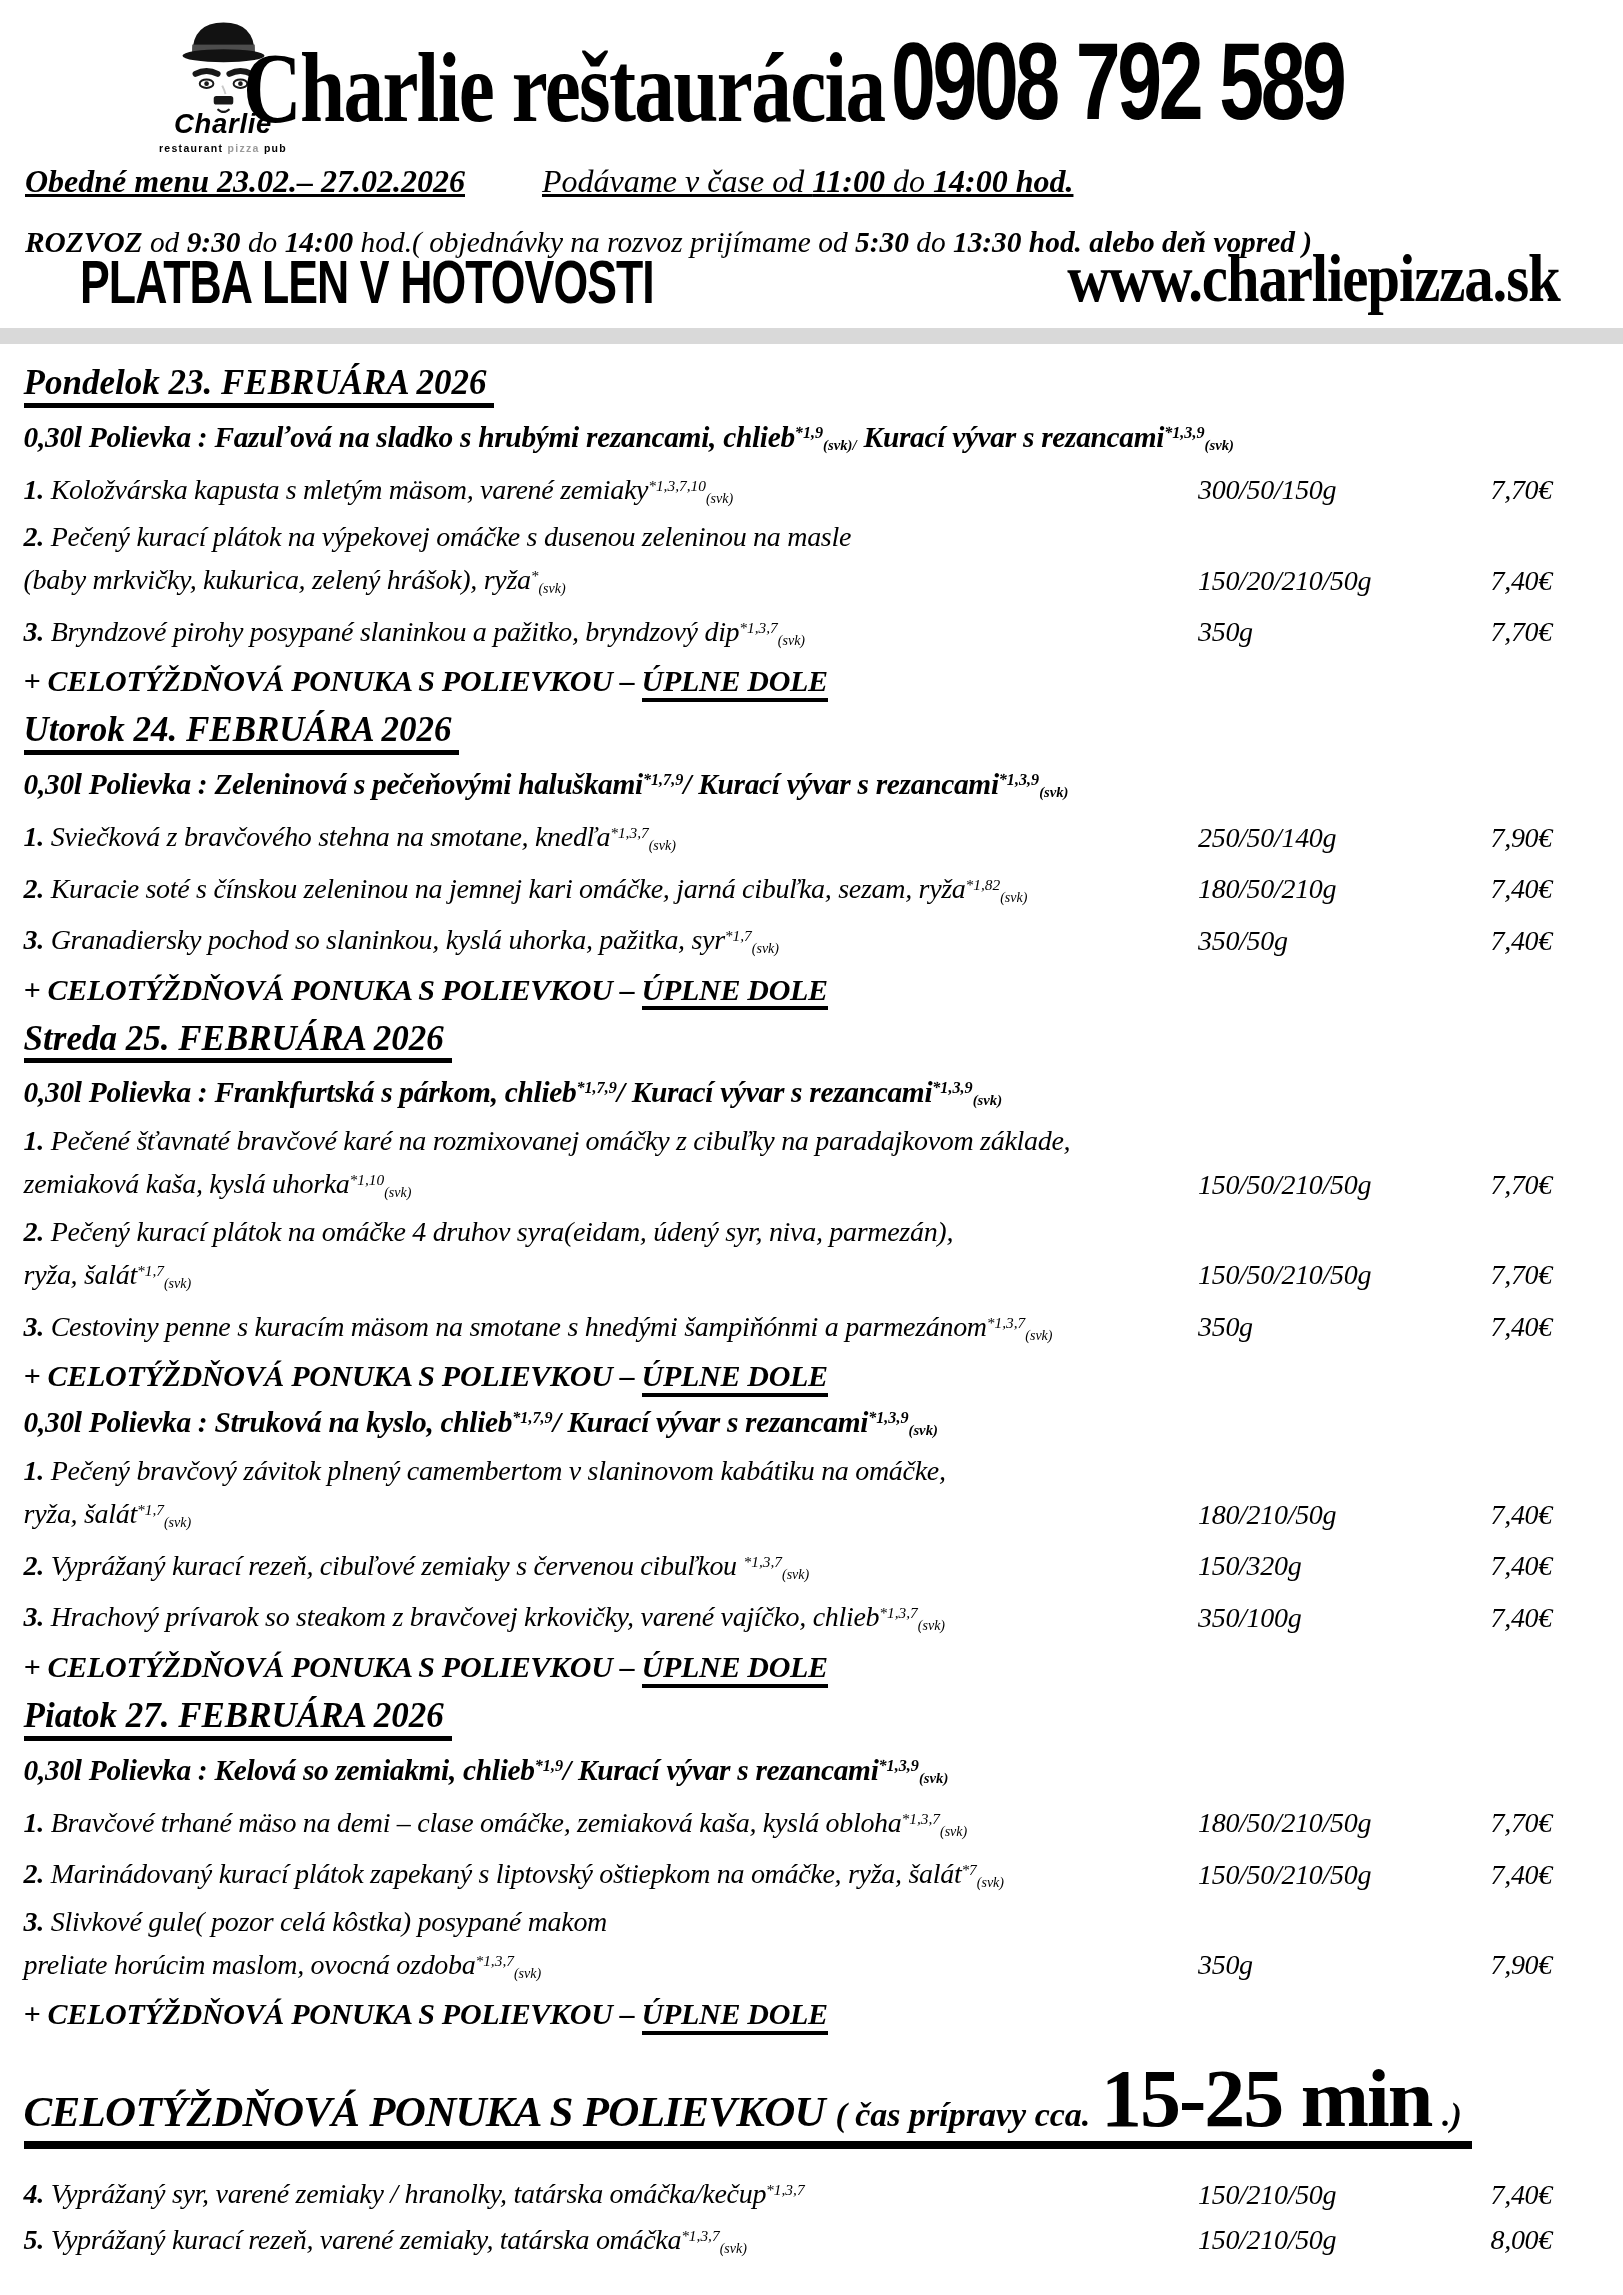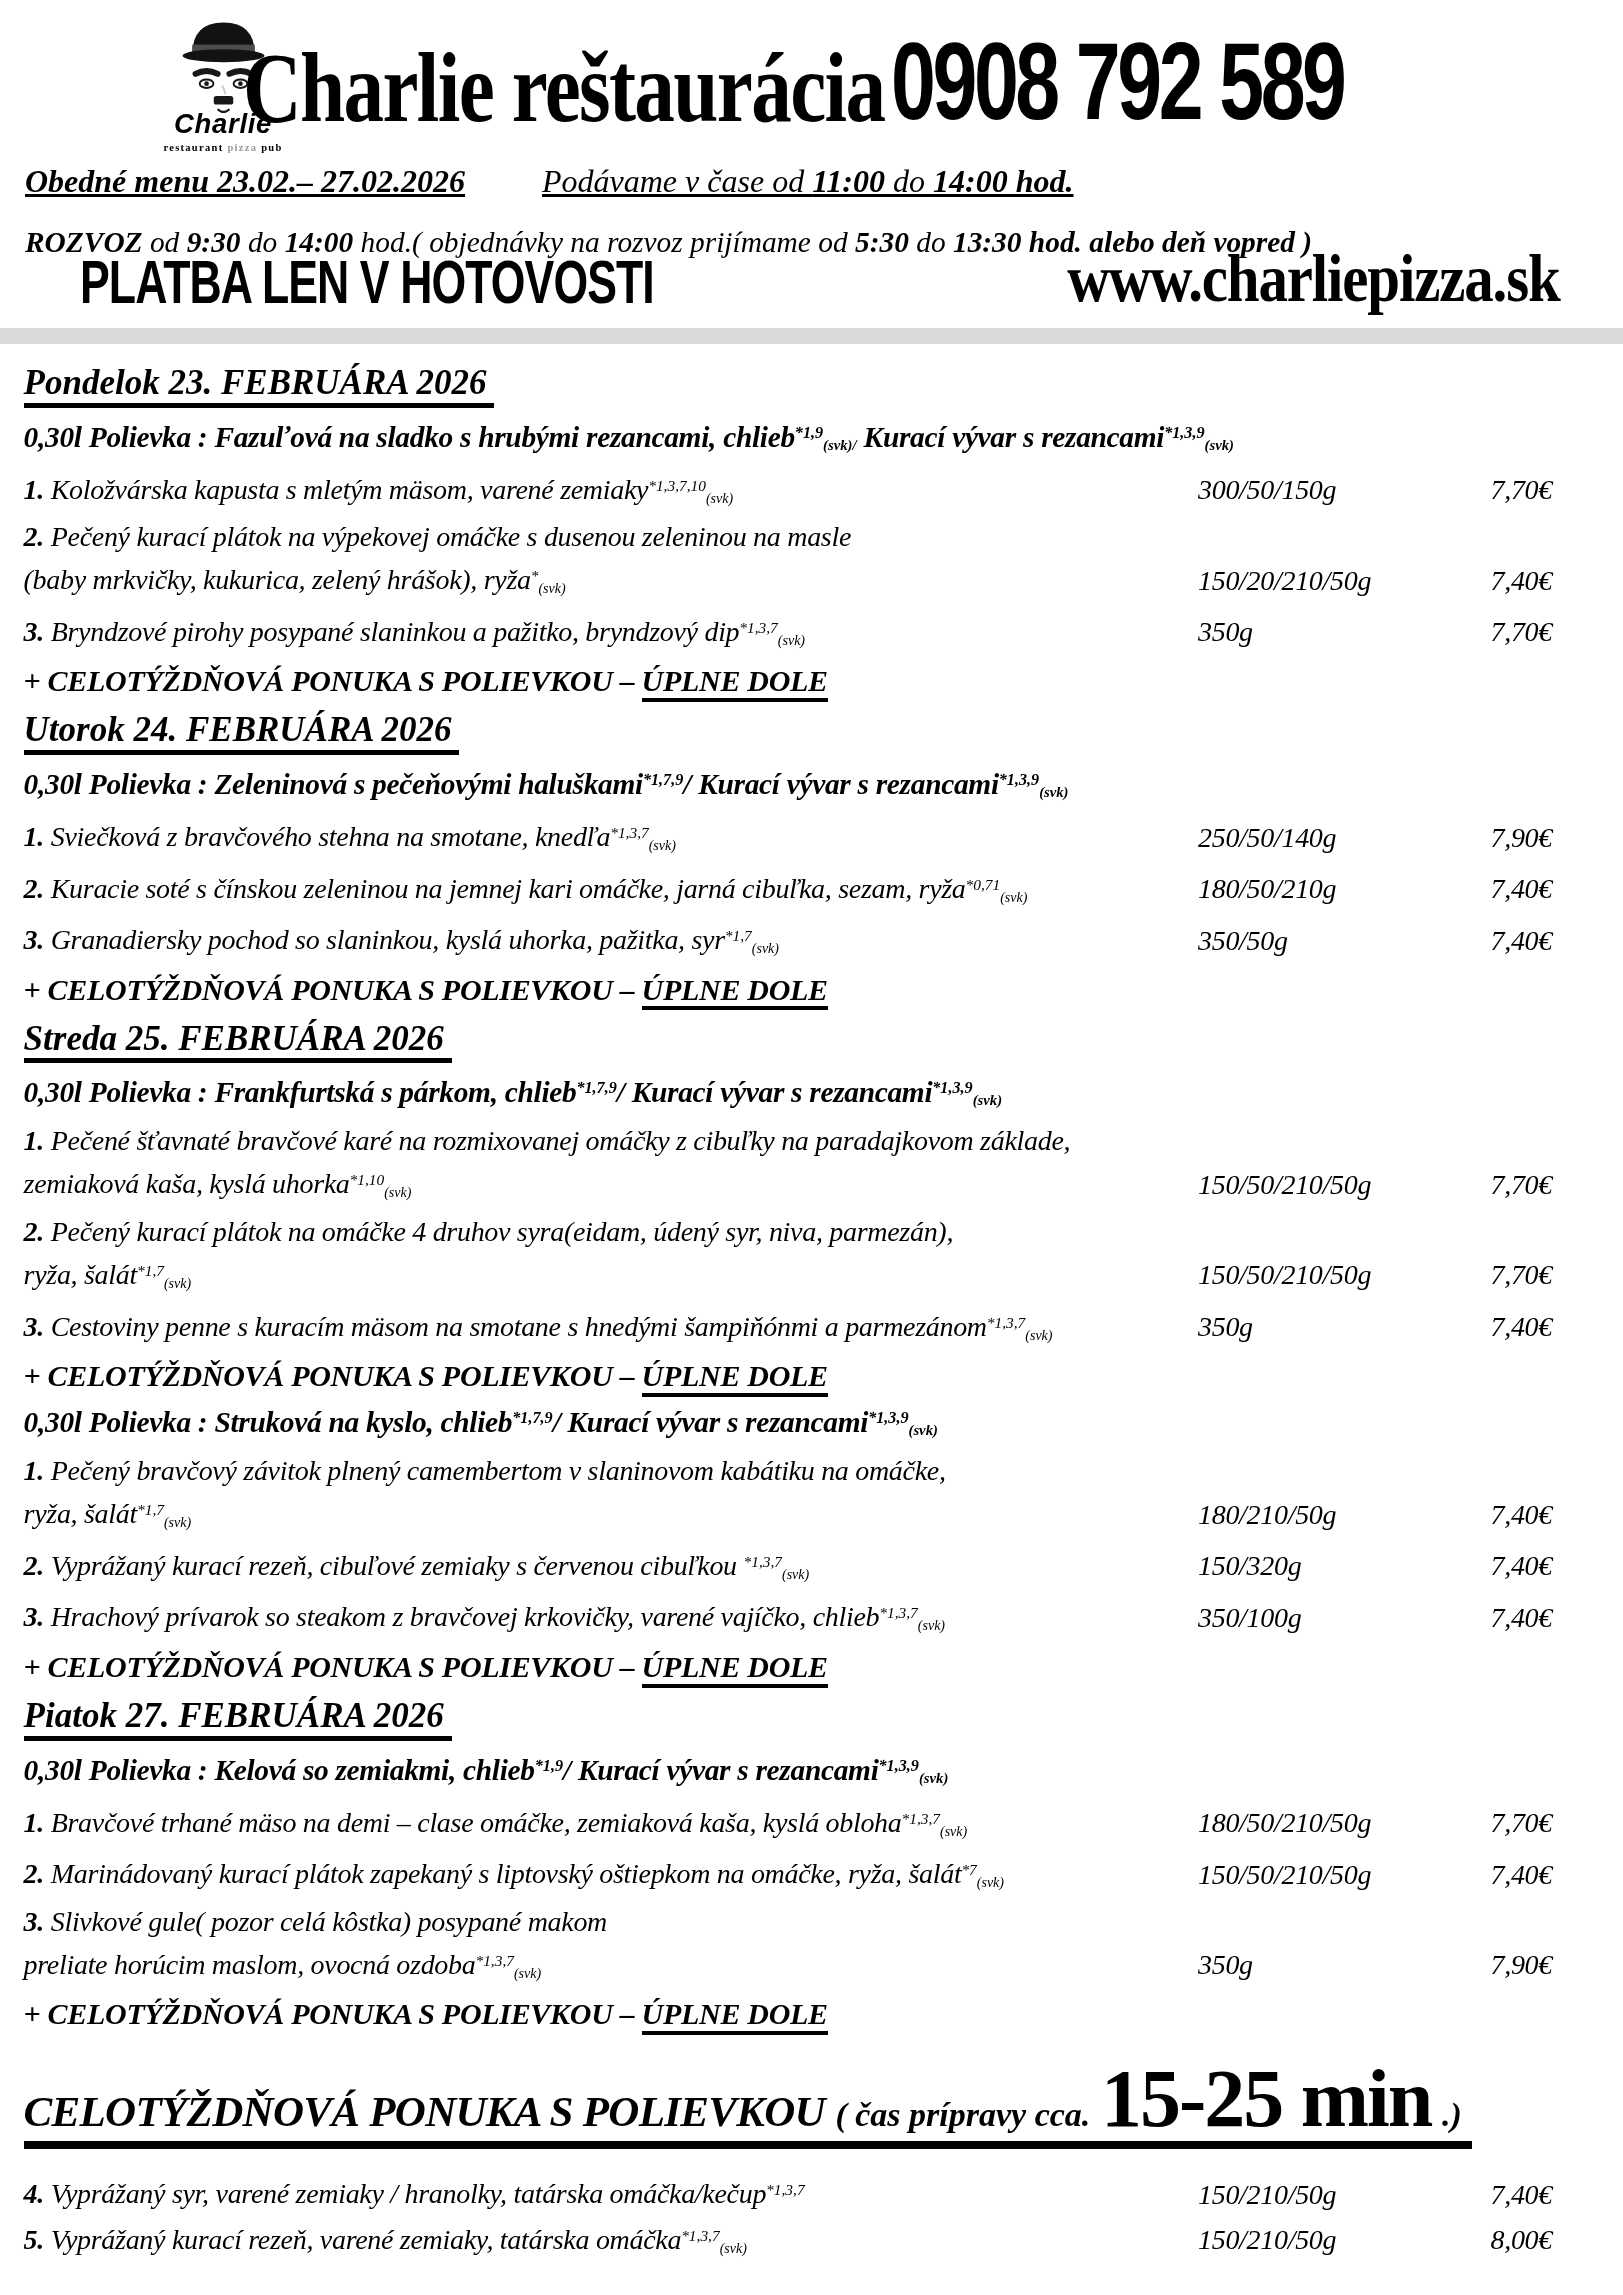--- a/index.html
+++ b/index.html
@@ -4,21 +4,21 @@
 <style>
   html,body{margin:0;padding:0;background:#fff;}
   body{width:1623px;height:2295px;color:#000;font-family:"Liberation Serif",serif;overflow:hidden;position:relative;}
   *{box-sizing:border-box;}
 
   
   .header{position:relative;height:328px;}
   .logo{position:absolute;left:139px;top:14.4px;width:168px;text-align:center;}
   .logo svg{display:block;margin:0 auto;}
   .logo-word{font-family:"Liberation Sans",sans-serif;font-weight:bold;font-size:27.5px;letter-spacing:0.7px;margin-top:-5.2px;font-style:italic;}
-  .logo-tagline{font-family:Liberation Serif, serif;font-weight:bold;font-size:10.5px;letter-spacing:1.3px;margin-top:1.3px;}
+  .logo-tagline{font-family:Liberation Sans, sans-serif;font-weight:bold;font-size:10.5px;letter-spacing:1.3px;margin-top:1.3px;}
   .logo-tagline .pizza{color:#9a9a9a;}
 
   .brand-row{position:absolute;left:243px;top:18.3px;display:flex;align-items:flex-end;}
   .brand-title{font-size:99px;font-weight:bold;letter-spacing:-2px;white-space:nowrap;
                display:inline-block;transform:scaleX(0.82);transform-origin:0 100%;margin-right:-134px;}
   .brand-phone{font-family:"Liberation Sans",sans-serif;font-weight:bold;font-size:109px;letter-spacing:-4.6px;
                white-space:nowrap;display:inline-block;transform:scaleX(0.74);transform-origin:0 100%;}
 
   .line-period{position:absolute;left:25px;top:163px;font-size:32px;font-style:italic;white-space:nowrap;text-decoration:underline;}
   .period-label{font-weight:bold;margin-right:77px;}
@@ -132,21 +132,21 @@
       </div>
       <div class="day-section">
         <div class="day-heading"><span class="day-heading-text">Utorok 24. FEBRUÁRA 2026</span></div>
         <div class="soup-line"><span>0,30l Polievka : Zeleninová s pečeňovými haluškami</span><sup class="al">*1,7,9</sup><span>/ Kurací vývar s rezancami</span><sup class="al">*1,3,9</sup><sub class="org">(svk)</sub></div>
         <div class="item-row">
           <div class="item-desc"><span class="item-num">1. </span><span>Sviečková z bravčového stehna na smotane, knedľa</span><sup class="al">*1,3,7</sup><sub class="org">(svk)</sub></div>
           <div class="item-portion">250/50/140g</div>
           <div class="item-price">7,90€</div>
         </div>
         <div class="item-row">
-          <div class="item-desc"><span class="item-num">2. </span><span>Kuracie soté s čínskou zeleninou na jemnej kari omáčke, jarná cibuľka, sezam, ryža</span><sup class="al">*0,71</sup><sub class="org">(svk)</sub></div>
+          <div class="item-desc"><span class="item-num">2. </span><span>Kuracie soté s čínskou zeleninou na jemnej kari omáčke, jarná cibuľka, sezam, ryža</span><sup class="al">*1,82</sup><sub class="org">(svk)</sub></div>
           <div class="item-portion">180/50/210g</div>
           <div class="item-price">7,40€</div>
         </div>
         <div class="item-row">
           <div class="item-desc"><span class="item-num">3. </span><span>Granadiersky pochod so slaninkou, kyslá uhorka, pažitka, syr</span><sup class="al">*1,7</sup><sub class="org">(svk)</sub></div>
           <div class="item-portion">350/50g</div>
           <div class="item-price">7,40€</div>
         </div>
         <div class="plus-line"><span>+ CELOTÝŽDŇOVÁ PONUKA S POLIEVKOU – </span><span class="plus-underlined">ÚPLNE DOLE</span></div>
       </div>

